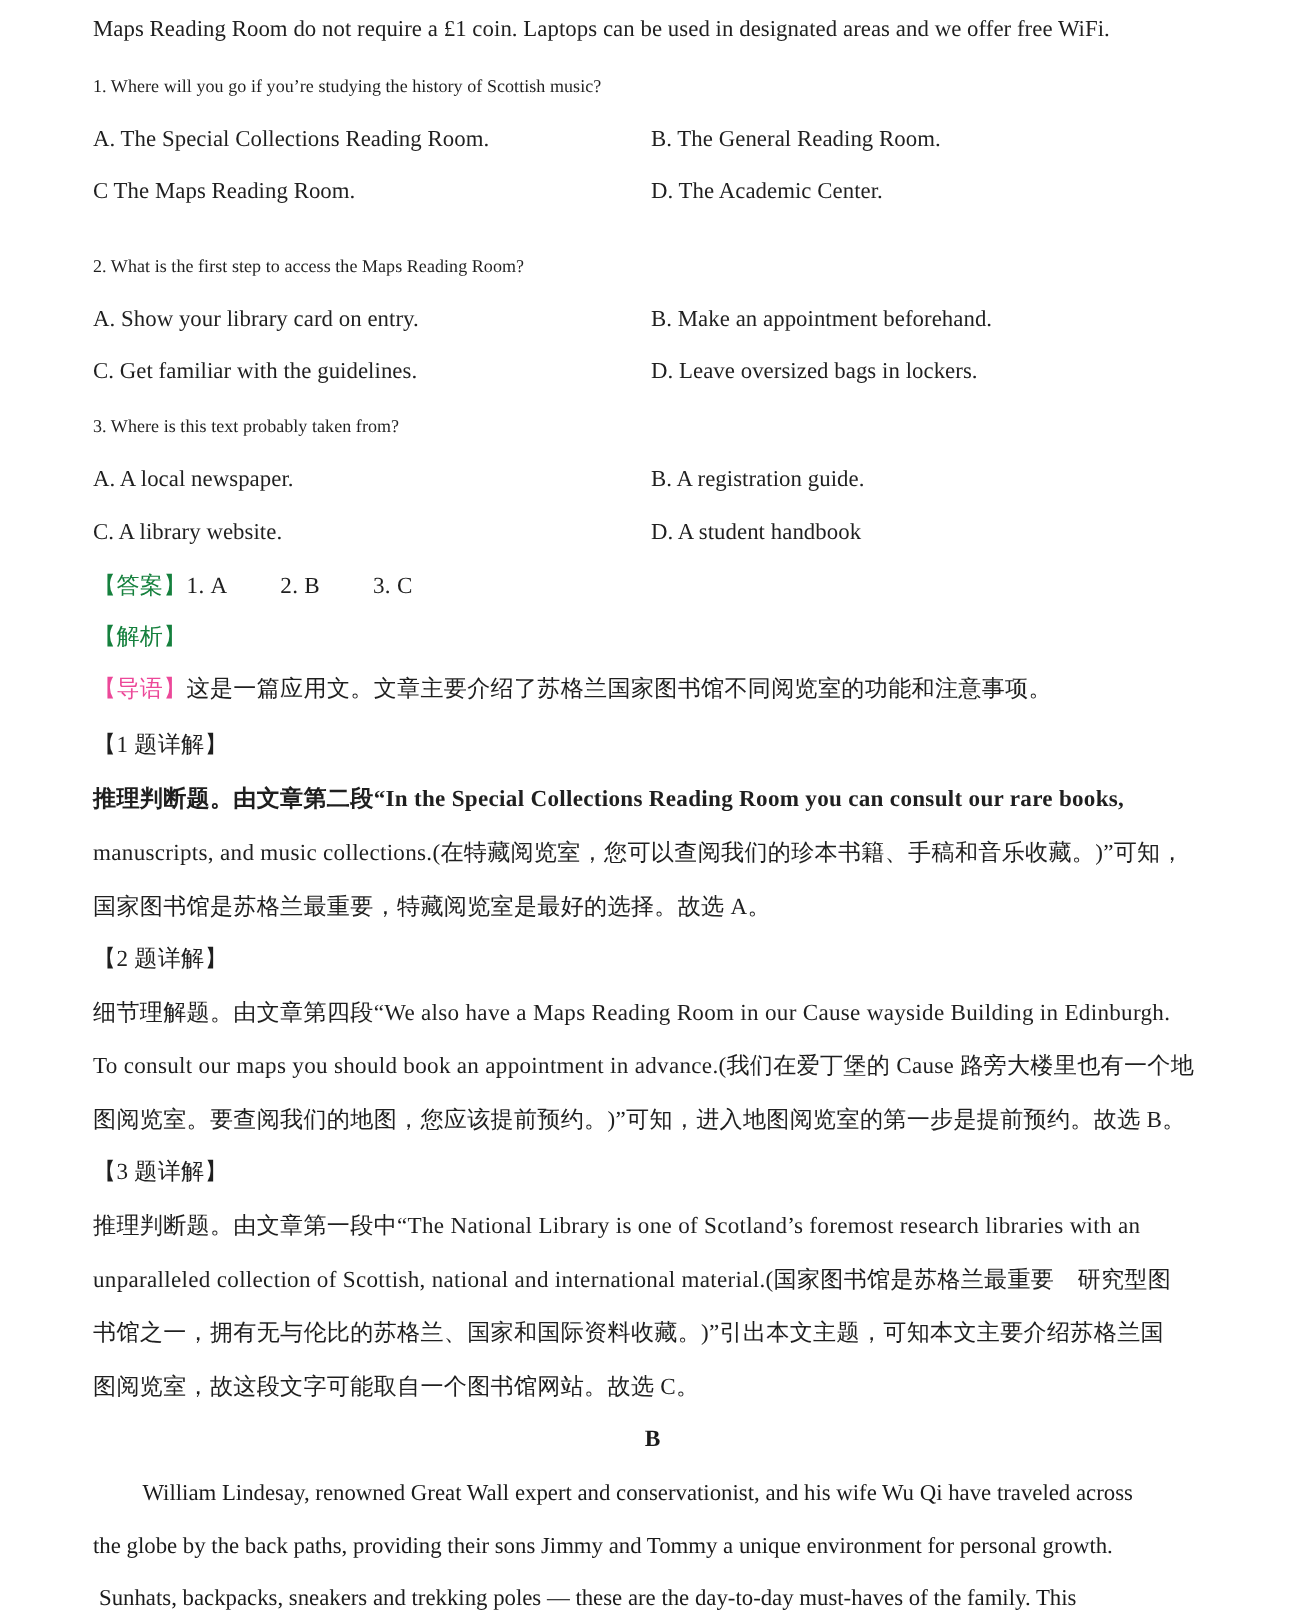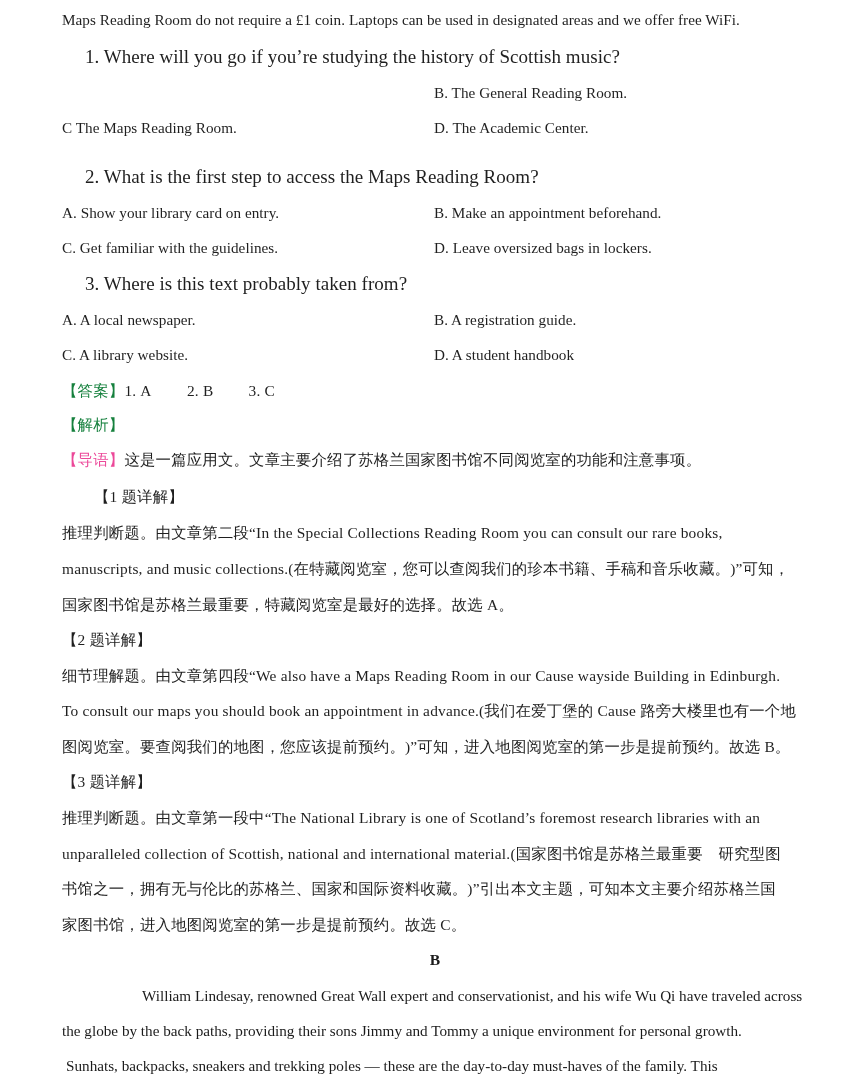--- a/index.html
+++ b/index.html
@@ -39,21 +39,21 @@
   
   .en { font-family: "Liberation Serif", "DejaVu Serif", serif; }
 
   
   .cn {
     font-family: "Liberation Serif", "DejaVu Serif", serif;
     font-size: 15.4px;
     letter-spacing: 0.2px;
   }
 
-  .q-stem { font-size: 19px; margin-left: 23px; }
+  .q-stem { font-size: 12px; }
 
   .opt-col-a { left: 62px; }
   .opt-col-b { left: 434px; }
 
   .marker-blue { color: #15803d; }
   .marker-dark { color: #ec4899; }
 
   .section-letter {
     position: absolute;
     font-weight: bold;
@@ -70,20 +70,21 @@
 </style>
 </head>
 <body>
 
 <div class="page">
 
   <div class="line en" style="left:62px; top:10px;">Maps Reading Room do not require a £1 coin. Laptops can be used in designated areas and we offer free WiFi.</div>
 
   <div class="line en q-stem" style="left:62px; top:47px;">1. Where will you go if you’re studying the history of Scottish music?</div>
 
+  <div class="line en opt-col-a" style="top:83px;">A. The Special Collections Reading Room.</div>
   <div class="line en opt-col-b" style="top:83px;">B. The General Reading Room.</div>
   <div class="line en opt-col-a" style="top:118px;">C  The Maps Reading Room.</div>
   <div class="line en opt-col-b" style="top:118px;">D. The Academic Center.</div>
 
   <div class="line en q-stem" style="left:62px; top:167px;">2. What is the first step to access the Maps Reading Room?</div>
 
   <div class="line en opt-col-a" style="top:203px;">A. Show your library card on entry.</div>
   <div class="line en opt-col-a" style="top:238px;">C. Get familiar with the guidelines.</div>
   <div class="line en opt-col-b" style="top:203px;">B. Make an appointment beforehand.</div>
   <div class="line en opt-col-b" style="top:238px;">D. Leave oversized bags in lockers.</div>
@@ -98,35 +99,35 @@
   <div class="line cn" style="left:62px; top:381px;">
     <span class="marker-blue">【答案】</span><span>1. A   2. B   3. C</span>
   </div>
 
   <div class="line cn marker-blue" style="left:62px; top:415px;">【解析】</div>
 
   <div class="line cn" style="left:62px; top:450px;">
     <span class="marker-dark">【导语】</span><span>这是一篇应用文。文章主要介绍了苏格兰国家图书馆不同阅览室的功能和注意事项。</span>
   </div>
 
-  <div class="line cn" style="left:62px; top:487px;margin-left:32px;">【1 题详解】</div>
-  <div class="line cn" style="left:62px; top:523px;">推理判断题。由文章第二段“In the Special Collections Reading Room you can consult our rare books,</div>
+  <div class="line cn" style="left:62px; top:487px;">【1 题详解】</div>
+  <div class="line cn" style="left:62px; top:523px;font-weight:bold;">推理判断题。由文章第二段“In the Special Collections Reading Room you can consult our rare books,</div>
   <div class="line cn" style="left:62px; top:559px;">manuscripts, and music collections.(在特藏阅览室，您可以查阅我们的珍本书籍、手稿和音乐收藏。)”可知，</div>
   <div class="line cn" style="left:62px; top:595px;">国家图书馆是苏格兰最重要，特藏阅览室是最好的选择。故选 A。</div>
 
   <div class="line cn" style="left:62px; top:630px;">【2 题详解】</div>
   <div class="line cn" style="left:62px; top:666px;">细节理解题。由文章第四段“We also have a Maps Reading Room in our Cause wayside Building in Edinburgh.</div>
   <div class="line cn" style="left:62px; top:737px;">图阅览室。要查阅我们的地图，您应该提前预约。)”可知，进入地图阅览室的第一步是提前预约。故选 B。</div>
   <div class="line cn" style="left:62px; top:701px;">To consult our maps you should book an appointment in advance.(我们在爱丁堡的 Cause 路旁大楼里也有一个地</div>
 
   <div class="line cn" style="left:62px; top:772px;">【3 题详解】</div>
   <div class="line cn" style="left:62px; top:808px;">推理判断题。由文章第一段中“The National Library is one of Scotland’s foremost research libraries with an</div>
   <div class="line cn" style="left:62px; top:844px;">unparalleled collection of Scottish, national and international material.(国家图书馆是苏格兰最重要 研究型图</div>
   <div class="line cn" style="left:62px; top:879px;">书馆之一，拥有无与伦比的苏格兰、国家和国际资料收藏。)”引出本文主题，可知本文主要介绍苏格兰国</div>
-  <div class="line cn" style="left:62px; top:915px;">家图书馆，进入地图阅览室的第一步是提前预约。故选 C。</div>
+  <div class="line cn" style="left:62px; top:915px;">图阅览室，故这段文字可能取自一个图书馆网站。故选 C。</div>
 
   <div class="section-letter" style="left:415px; top:951px;">B</div>
 
-  <div class="indent-para en" style="left:95px; top:987px;margin-left:47px;">William Lindesay, renowned Great Wall expert and conservationist, and his wife Wu Qi have traveled across</div>
+  <div class="indent-para en" style="left:95px; top:987px;">William Lindesay, renowned Great Wall expert and conservationist, and his wife Wu Qi have traveled across</div>
   <div class="indent-para en" style="left:62px; top:1022px;">the globe by the back paths, providing their sons Jimmy and Tommy a unique environment for personal growth.</div>
   <div class="indent-para en" style="left:66px; top:1057px;">Sunhats, backpacks, sneakers and trekking poles  —  these are the day-to-day must-haves of the family. This</div>
 
 </div>
 
 </body></html>

